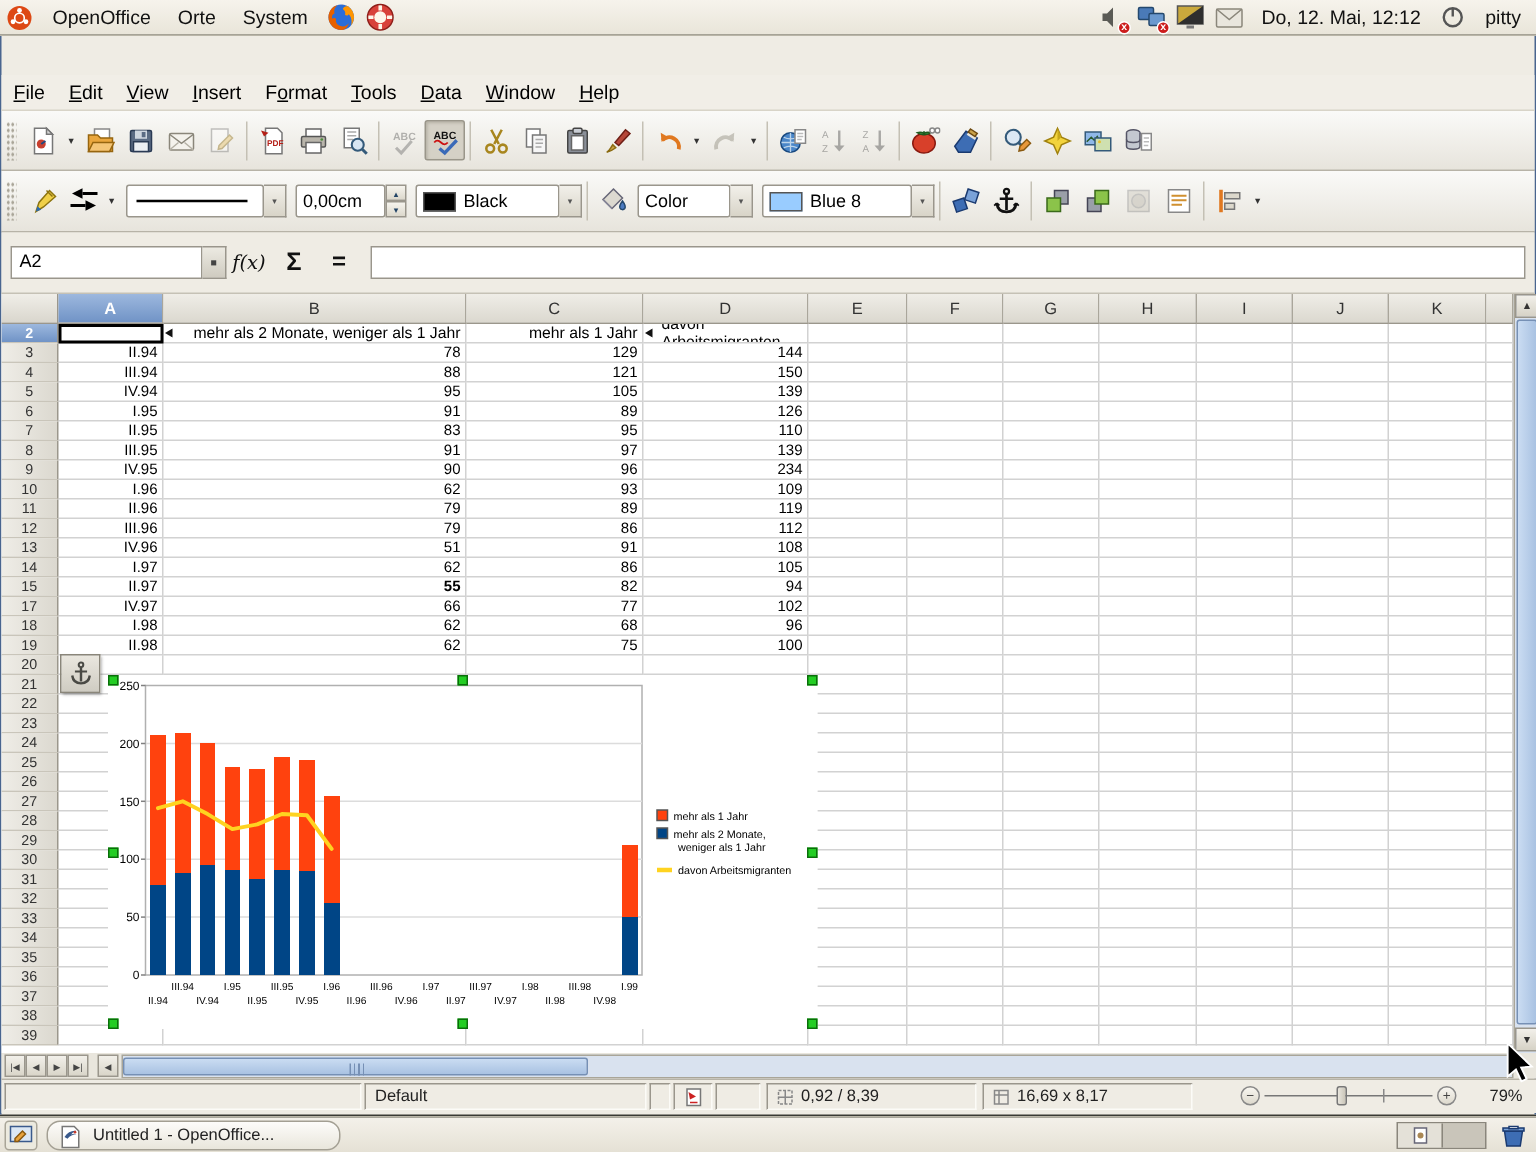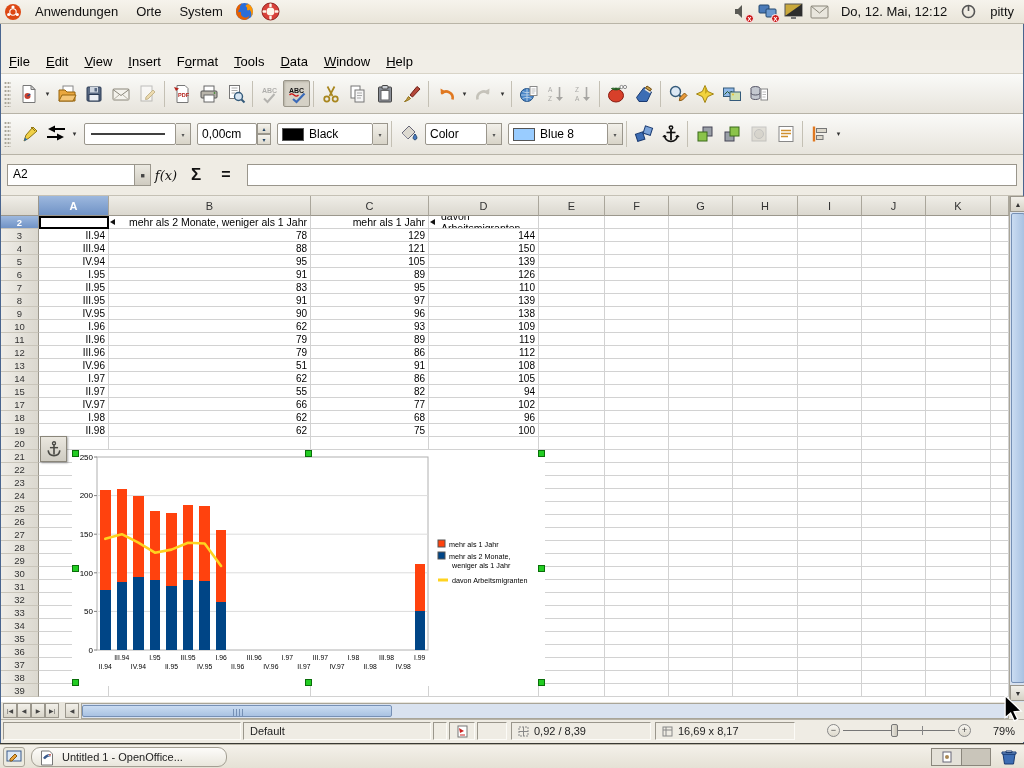--- a/index.html
+++ b/index.html
@@ -98,21 +98,21 @@
   <div class="panel-top">
     <span class="panel-icon">
       <svg width="18" height="18" viewBox="0 0 18 18">
           <circle cx="9" cy="9" r="8" fill="#dd4814"></circle>
           <circle cx="9" cy="4" r="1.6" fill="#fff"></circle>
           <circle cx="4.7" cy="11.5" r="1.6" fill="#fff"></circle>
           <circle cx="13.3" cy="11.5" r="1.6" fill="#fff"></circle>
           <circle cx="9" cy="9" r="3.2" fill="none" stroke="#fff" stroke-width="1.1"></circle>
         </svg>
     </span>
-    <span class="panel-menu">Anwendungen</span>
+    <span class="panel-menu">OpenOffice</span>
     <span class="panel-menu">Orte</span>
     <span class="panel-menu">System</span>
     <span class="panel-icon">
       <svg width="19" height="19" viewBox="0 0 19 19">
           <circle cx="9.5" cy="9.5" r="8.5" fill="#2a6dd9"></circle>
           <path d="M9.5 1a8.5 8.5 0 0 1 8.5 8.5c0 2-1 4.5-2 5.5 1-3 0-6-1.5-7.5-.5 1-1.5 1-2.5.5.5-1.5 0-3-1.5-4C11 3 12 2 13.5 2.2 12.3 1.4 10.9 1 9.5 1z" fill="#ff9500"></path>
           <path d="M9.5 18A8.5 8.5 0 0 1 1 9.5C1 5 4 2 7 1.5 5 3 4.5 5 5 7c-1.5.5-2 2-1.5 3.5C4.5 9.8 5.5 10 6 10.5c-.5 2.5 1 4.5 3.5 5 2 .4 4-.5 5-2-1 3.5-3 4.5-5 4.5z" fill="#e66000"></path>
         </svg>
     </span>
     <span class="panel-icon">
@@ -603,21 +603,21 @@
           <div class="cell" style="width: 64px;"></div>
           <div class="cell" style="width: 64px;"></div>
           <div class="cell" style="width: 65px;"></div>
           <div class="cell" style="width: 18px;"></div>
         </div>
         <div class="gridrow">
           <div class="rowhdr">9</div>
           <div class="cell" style="width: 70px;">IV.95</div>
           <div class="cell" style="width: 202px;">90</div>
           <div class="cell" style="width: 118px;">96</div>
-          <div class="cell" style="width: 110px;">138</div>
+          <div class="cell" style="width: 110px;">234</div>
           <div class="cell" style="width: 66px;"></div>
           <div class="cell" style="width: 64px;"></div>
           <div class="cell" style="width: 64px;"></div>
           <div class="cell" style="width: 65px;"></div>
           <div class="cell" style="width: 64px;"></div>
           <div class="cell" style="width: 64px;"></div>
           <div class="cell" style="width: 65px;"></div>
           <div class="cell" style="width: 18px;"></div>
         </div>
         <div class="gridrow">
@@ -691,21 +691,21 @@
           <div class="cell" style="width: 64px;"></div>
           <div class="cell" style="width: 65px;"></div>
           <div class="cell" style="width: 64px;"></div>
           <div class="cell" style="width: 64px;"></div>
           <div class="cell" style="width: 65px;"></div>
           <div class="cell" style="width: 18px;"></div>
         </div>
         <div class="gridrow">
           <div class="rowhdr">15</div>
           <div class="cell" style="width: 70px;">II.97</div>
-          <div class="cell" style="width: 202px;">55</div>
+          <div class="cell" style="width: 202px; font-weight: bold;">55</div>
           <div class="cell" style="width: 118px;">82</div>
           <div class="cell" style="width: 110px;">94</div>
           <div class="cell" style="width: 66px;"></div>
           <div class="cell" style="width: 64px;"></div>
           <div class="cell" style="width: 64px;"></div>
           <div class="cell" style="width: 65px;"></div>
           <div class="cell" style="width: 64px;"></div>
           <div class="cell" style="width: 64px;"></div>
           <div class="cell" style="width: 65px;"></div>
           <div class="cell" style="width: 18px;"></div>

